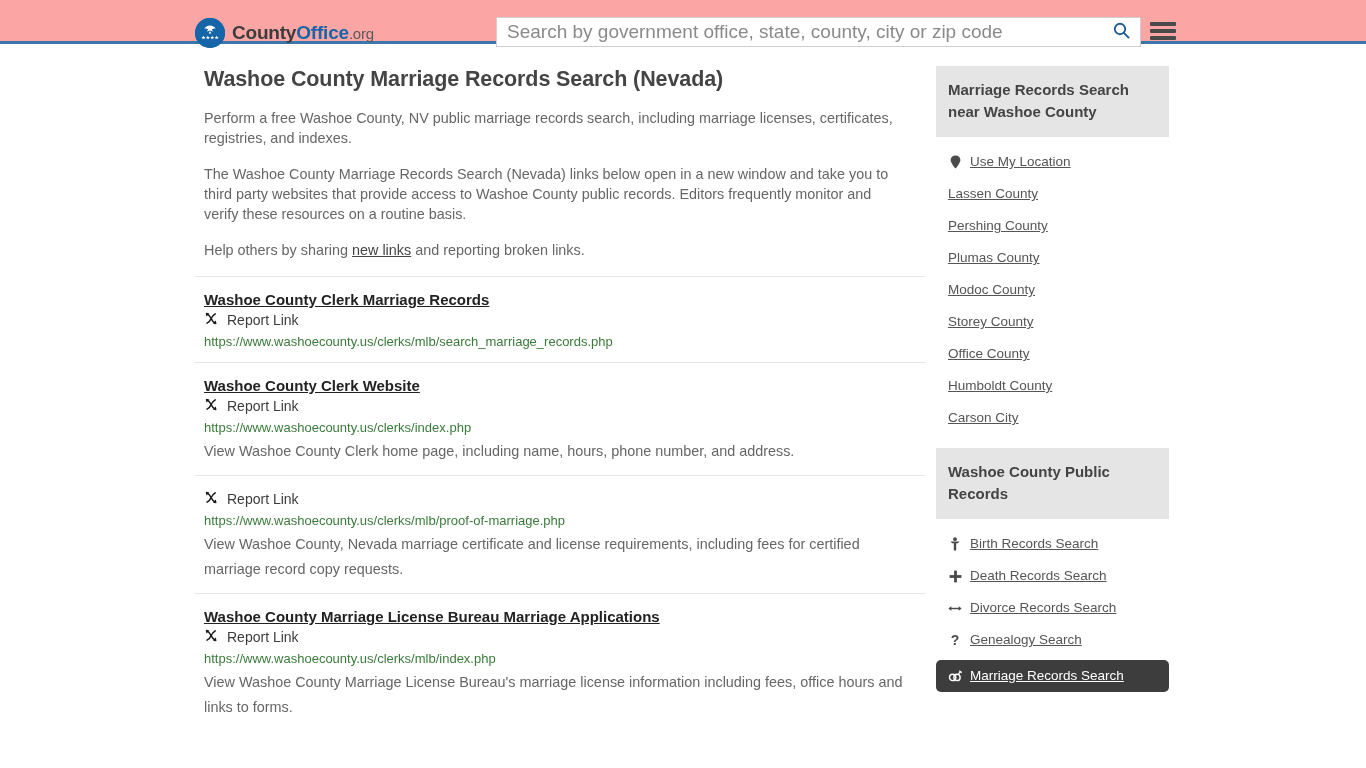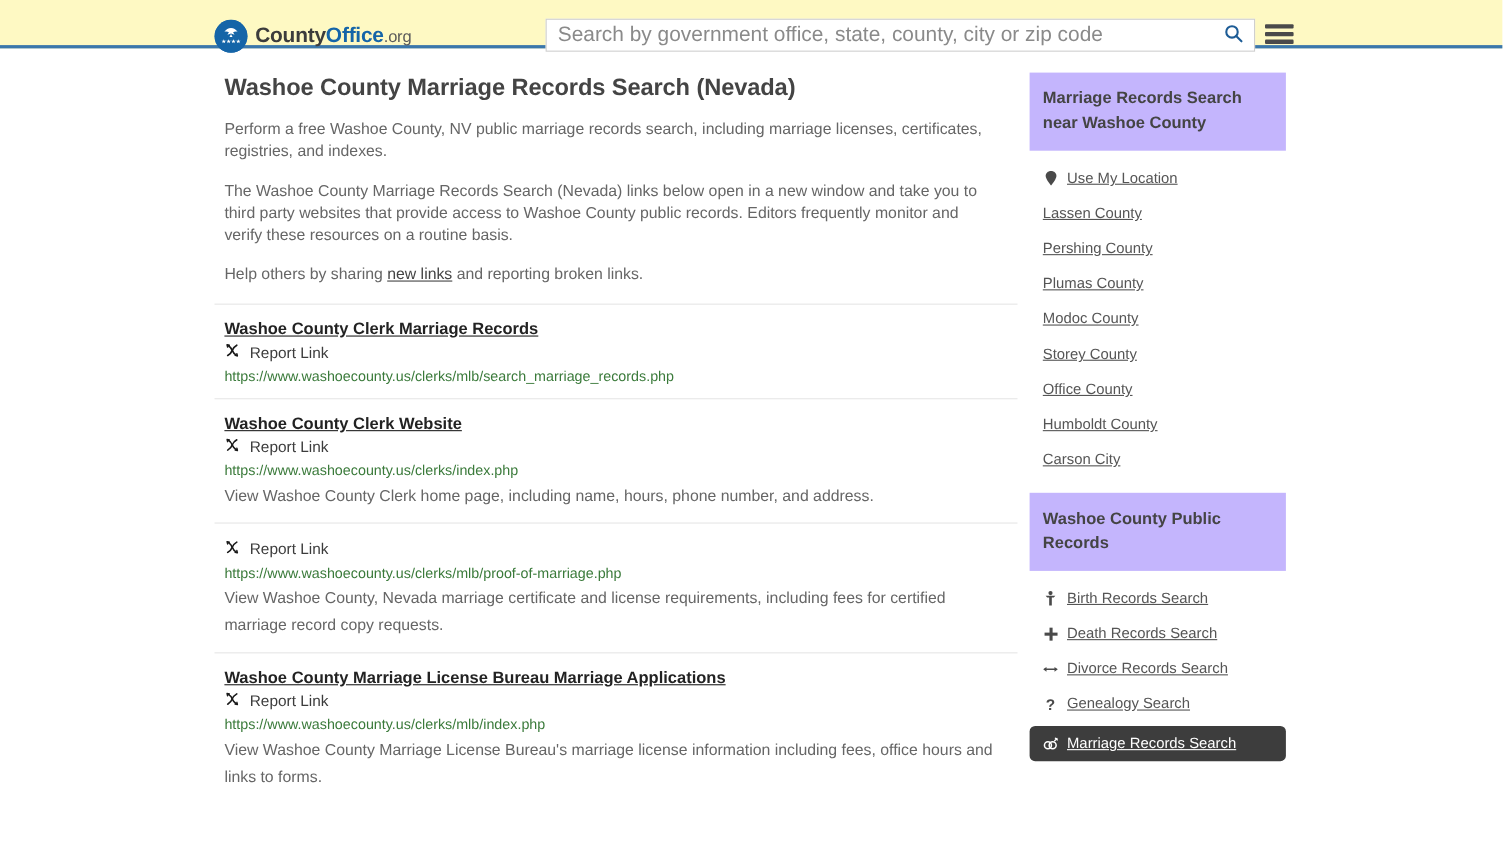--- a/index.html
+++ b/index.html
@@ -9,21 +9,21 @@
     overflow: hidden;
     background: #ffffff;
     font-family: "Liberation Sans", sans-serif;
     color: #555555;
   }
 
   
   .site-header {
     position: relative;
     height: 44px;
-    background: #fef9c3;
+    background: #fca5a5;
     border-bottom: 3px solid #3b77ab;
     display: flex;
     align-items: center;
   }
   .logo-wrap {
     position: absolute;
     left: 195px; top: 18px;
     display: flex; align-items: center; gap: 7px;
     text-decoration: none;
   }
@@ -160,21 +160,21 @@
     font-size: 14.4px;
     color: #666666;
     line-height: 25px;
     margin-top: 2px;
     max-width: 712px;
   }
 
   
   .panel { margin-bottom: 14px; }
   .panel-head {
-    background: #c4b5fd;
+    background: #e5e5e5;
     padding: 13px 12px 14px 12px;
     font-size: 15px;
     font-weight: 700;
     color: #444444;
     line-height: 22px;
   }
   .panel-list { padding: 9px 0 0 0; }
   .panel-row {
     display: flex; align-items: center; gap: 8px;
     padding: 7px 12px;

